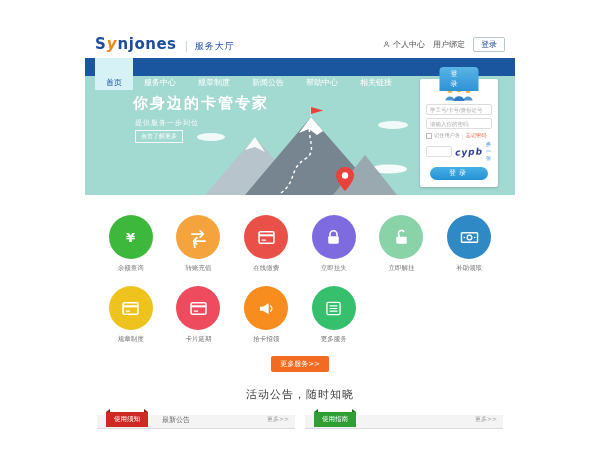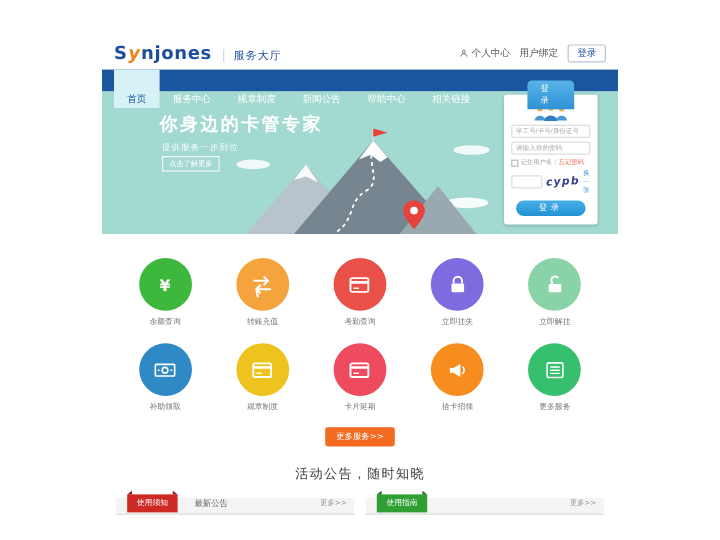--- a/index.html
+++ b/index.html
@@ -46,21 +46,21 @@
   .cap-row input{width:26px;margin:0;flex:none;}
   .cap-txt{font-size:9px;font-weight:bold;font-style:italic;color:#33418e;letter-spacing:1px;transform:rotate(-3deg);}
   .cap-ref{font-size:5.2px;color:#3a8fd9;cursor:pointer;}
   .login-submit{display:block;margin:5px auto 0;width:58px;height:13px;border:none;
          background:linear-gradient(#47b0e7,#2391d4);border-radius:7px;color:#fff;font-size:7px;
          letter-spacing:3px;text-align:center;line-height:13px;cursor:pointer;}
 
   
   .services{text-align:center;padding-top:9px;}
   .sec-title{font-size:11px;color:#404040;letter-spacing:1px;}
-  .svc-grid{display:grid;grid-template-columns:repeat(5,1fr);row-gap:13px;padding:0 12px;margin-top:11px;}
+  .svc-grid{display:grid;grid-template-columns:repeat(6,1fr);row-gap:13px;padding:0 12px;margin-top:11px;}
   .svc-item{cursor:pointer;}
   .svc-circle{width:44px;height:44px;border-radius:50%;margin:0 auto;display:flex;align-items:center;justify-content:center;}
   .svc-label{font-size:6.5px;color:#777;margin-top:5px;}
   .svc-more{display:inline-block;margin-top:12px;background:#f26b21;color:#fff;font-size:7px;
          padding:3px 9px;border-radius:2px;cursor:pointer;}
 
   
   .ann{padding-top:15px;}
   .ann-cols{display:flex;gap:10px;padding:0 12px;margin-top:13px;}
   .ann-col{flex:1;}
@@ -242,21 +242,21 @@
             </svg>
           </div>
           <div class="svc-label">转账充值</div>
         </div>
         <div class="svc-item">
           <div class="svc-circle" style="background: rgb(232, 80, 72);">
             <svg width="21" height="21" viewBox="0 0 24 24">
               <use href="#card-icon" xlink:href="#card-icon"></use>
             </svg>
           </div>
-          <div class="svc-label">考勤查询</div>
+          <div class="svc-label">在线缴费</div>
         </div>
         <div class="svc-item">
           <div class="svc-circle" style="background: rgb(126, 107, 224);">
             <svg width="21" height="21" viewBox="0 0 24 24">
               <use href="#lock-icon" xlink:href="#lock-icon"></use>
             </svg>
           </div>
           <div class="svc-label">立即挂失</div>
         </div>
         <div class="svc-item">

